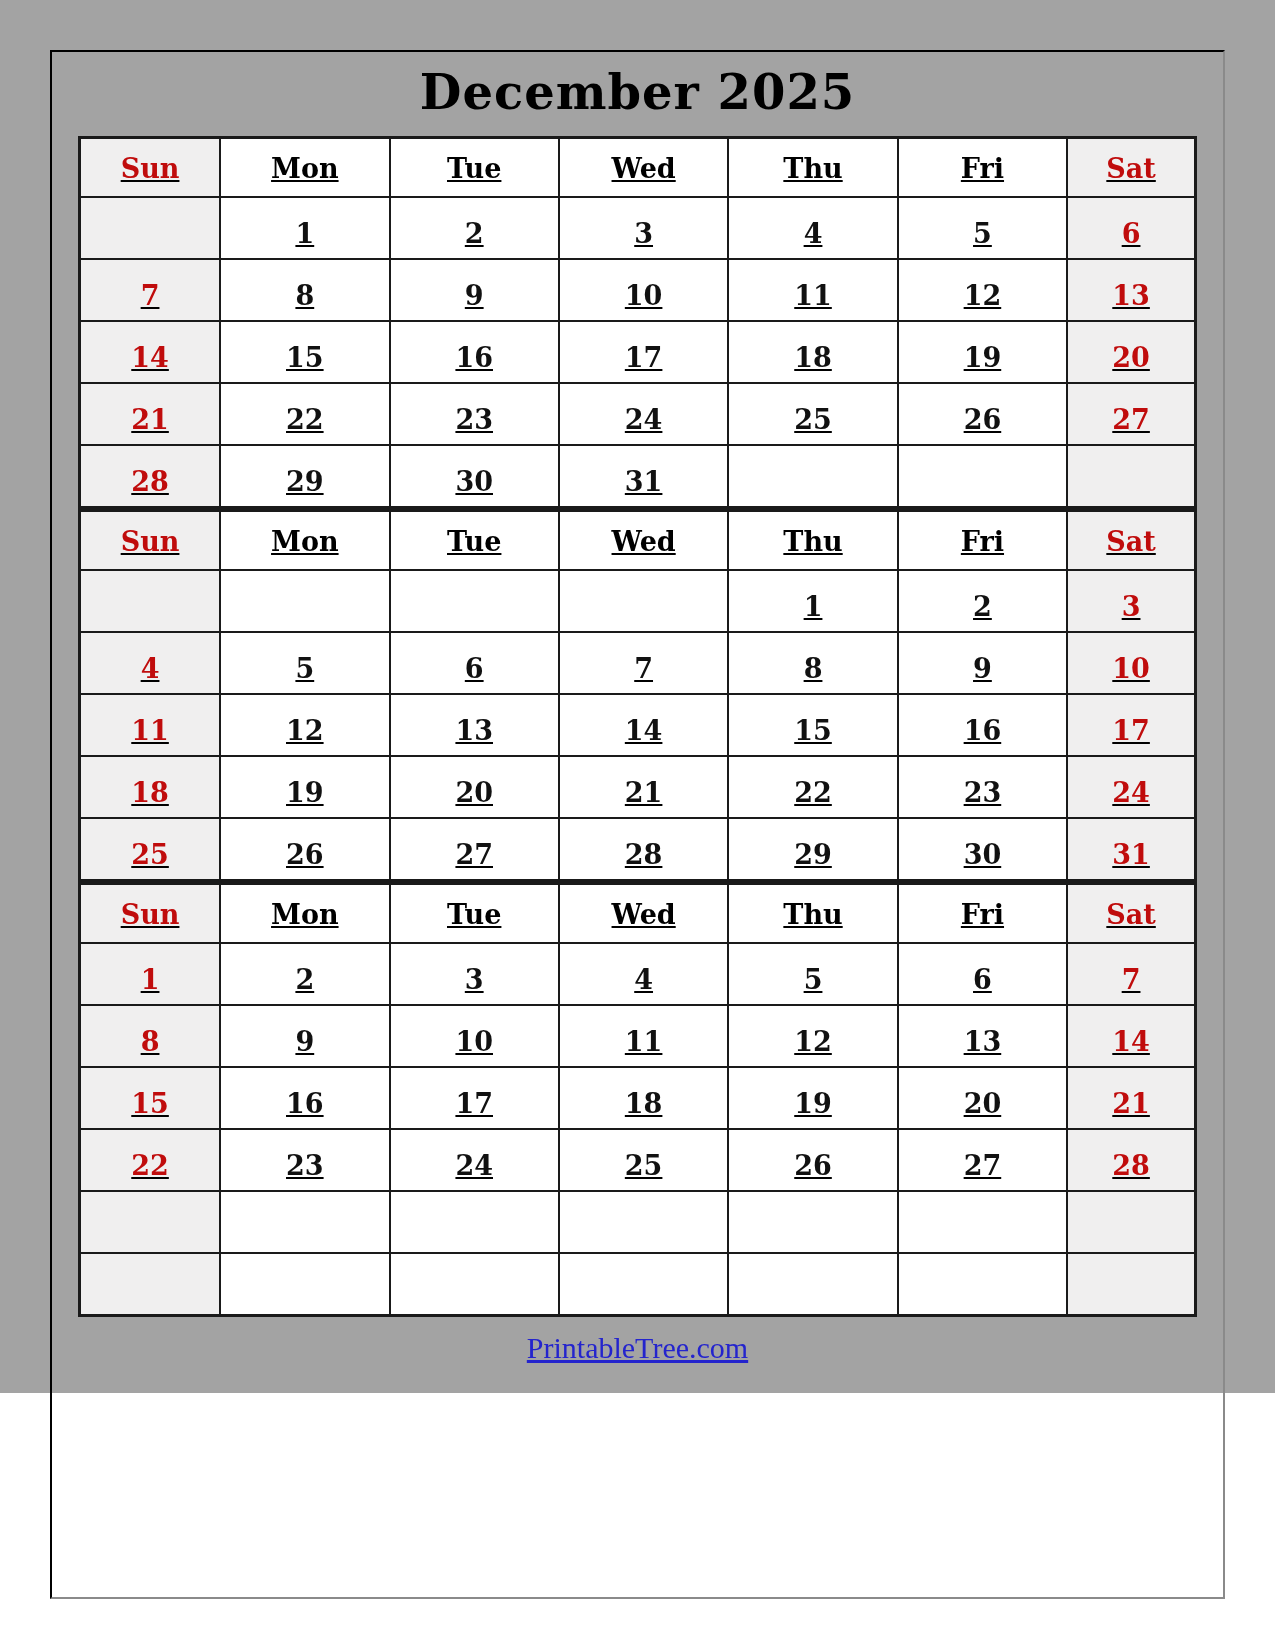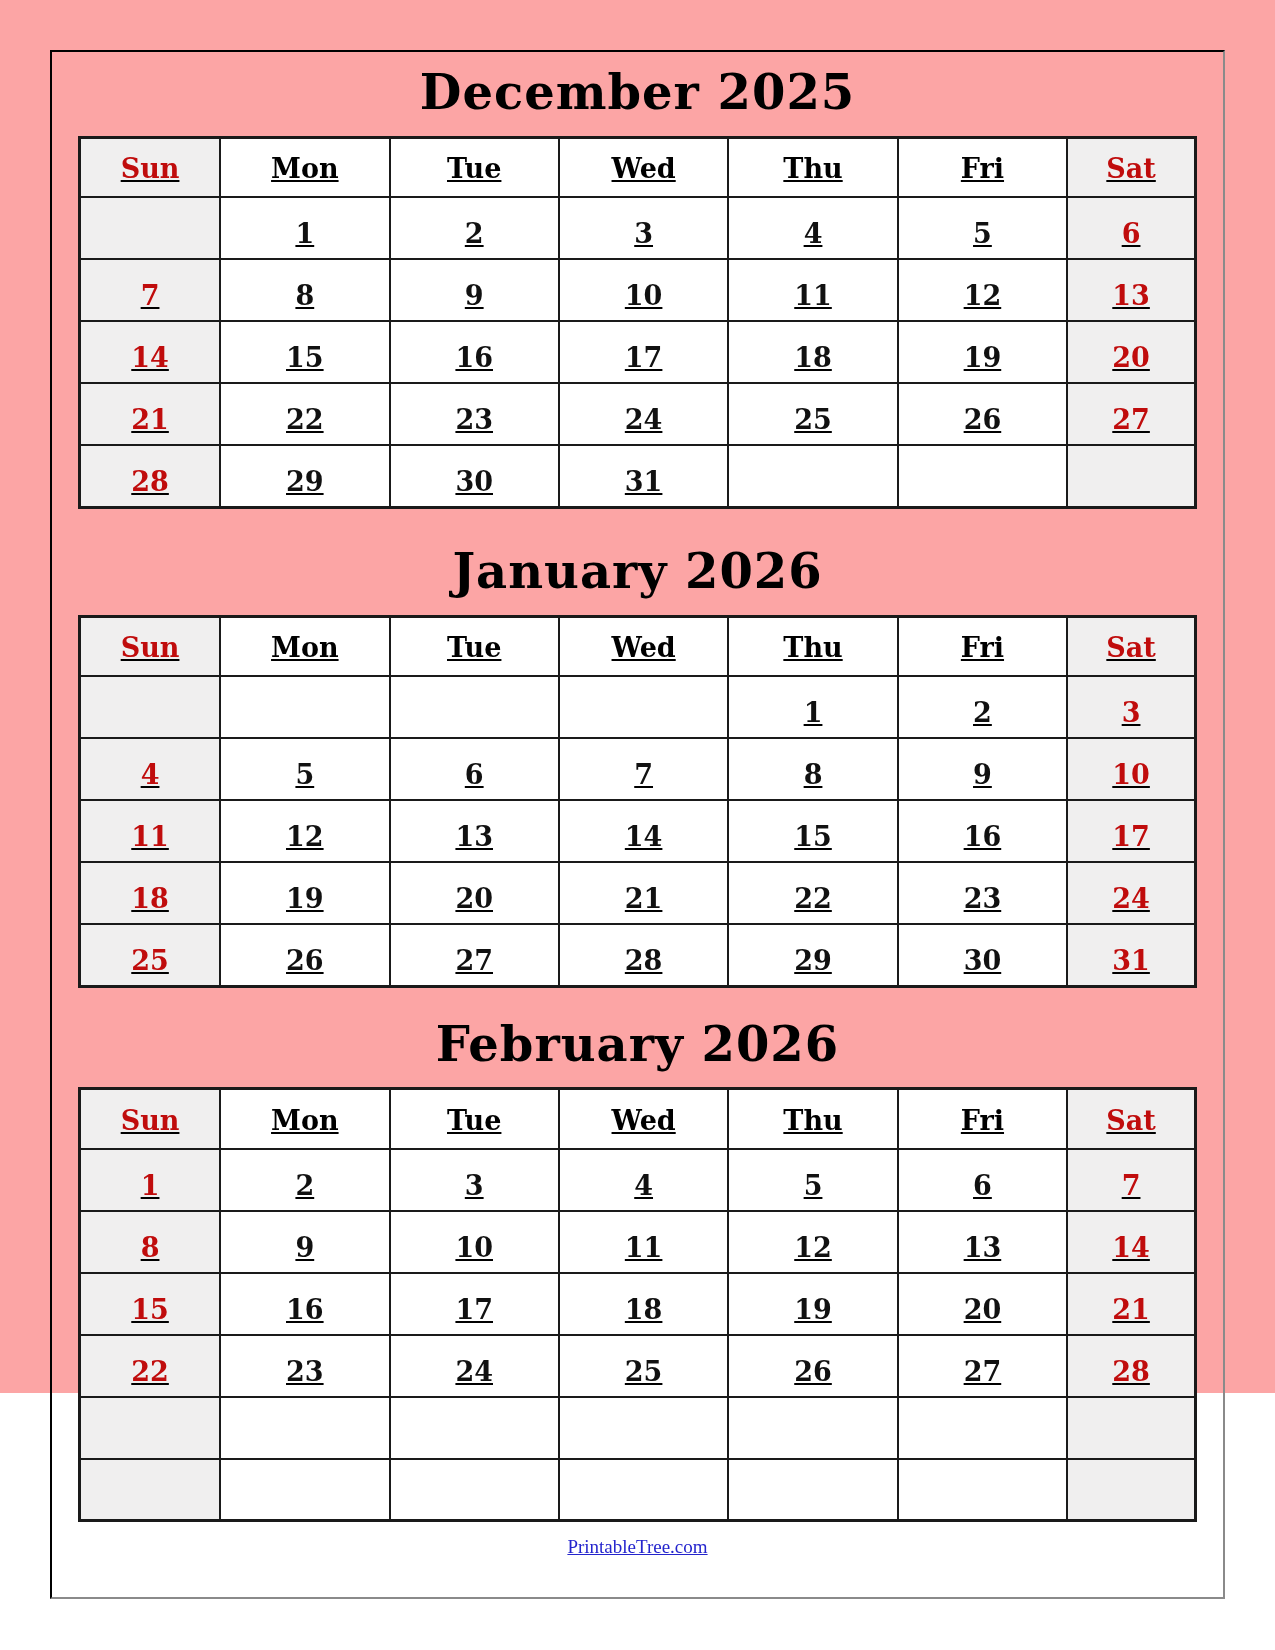--- a/index.html
+++ b/index.html
@@ -7,21 +7,21 @@
     padding: 0;
     background: #ffffff;
     width: 1275px;
     height: 1650px;
     font-family: "DejaVu Serif", serif;
   }
   .page {
     position: relative;
     width: 1275px;
     height: 1393px;
-    background: #fca5a5;
+    background: #a3a3a3;
   }
   .frame {
     position: absolute;
     left: 50px;
     top: 50px;
     width: 1175px;
     height: 1549px;
     box-sizing: border-box;
     border: 2px solid;
     border-color: #000000 #8a8a8a #8a8a8a #000000;
@@ -78,21 +78,21 @@
   }
   col.c-sun { width: 12.6%; }
   col.c-wk  { width: 15.18%; }
   col.c-sat { width: 11.5%; }
   .footer {
     text-align: center;
     margin-top: 14px;
   }
   .footer a {
     font-family: "Liberation Serif", "DejaVu Serif", serif;
-    font-size: 19px;
+    font-size: 30px;
     color: #2424cd;
     text-decoration: underline;
   }
 </style>
 </head>
 <body>
 
 <div class="page">
   <div class="frame">
 
@@ -163,21 +163,20 @@
               <td>31</td>
               <td></td>
               <td></td>
               <td class="weekend"></td>
             </tr>
           </tbody>
       </table>
     </section>
 
     <section>
-      <h2 class="month-title title-jan">January 2026</h2>
       <table class="calendar">
         <colgroup>
           <col class="c-sun">
             <col class="c-wk">
             <col class="c-wk">
             <col class="c-wk">
             <col class="c-wk">
             <col class="c-wk">
             <col class="c-sat">
         </colgroup>
@@ -236,21 +235,20 @@
               <td>28</td>
               <td>29</td>
               <td>30</td>
               <td class="weekend">31</td>
             </tr>
           </tbody>
       </table>
     </section>
 
     <section>
-      <h2 class="month-title title-feb">February 2026</h2>
       <table class="calendar">
         <colgroup>
           <col class="c-sun">
             <col class="c-wk">
             <col class="c-wk">
             <col class="c-wk">
             <col class="c-wk">
             <col class="c-wk">
             <col class="c-sat">
         </colgroup>

